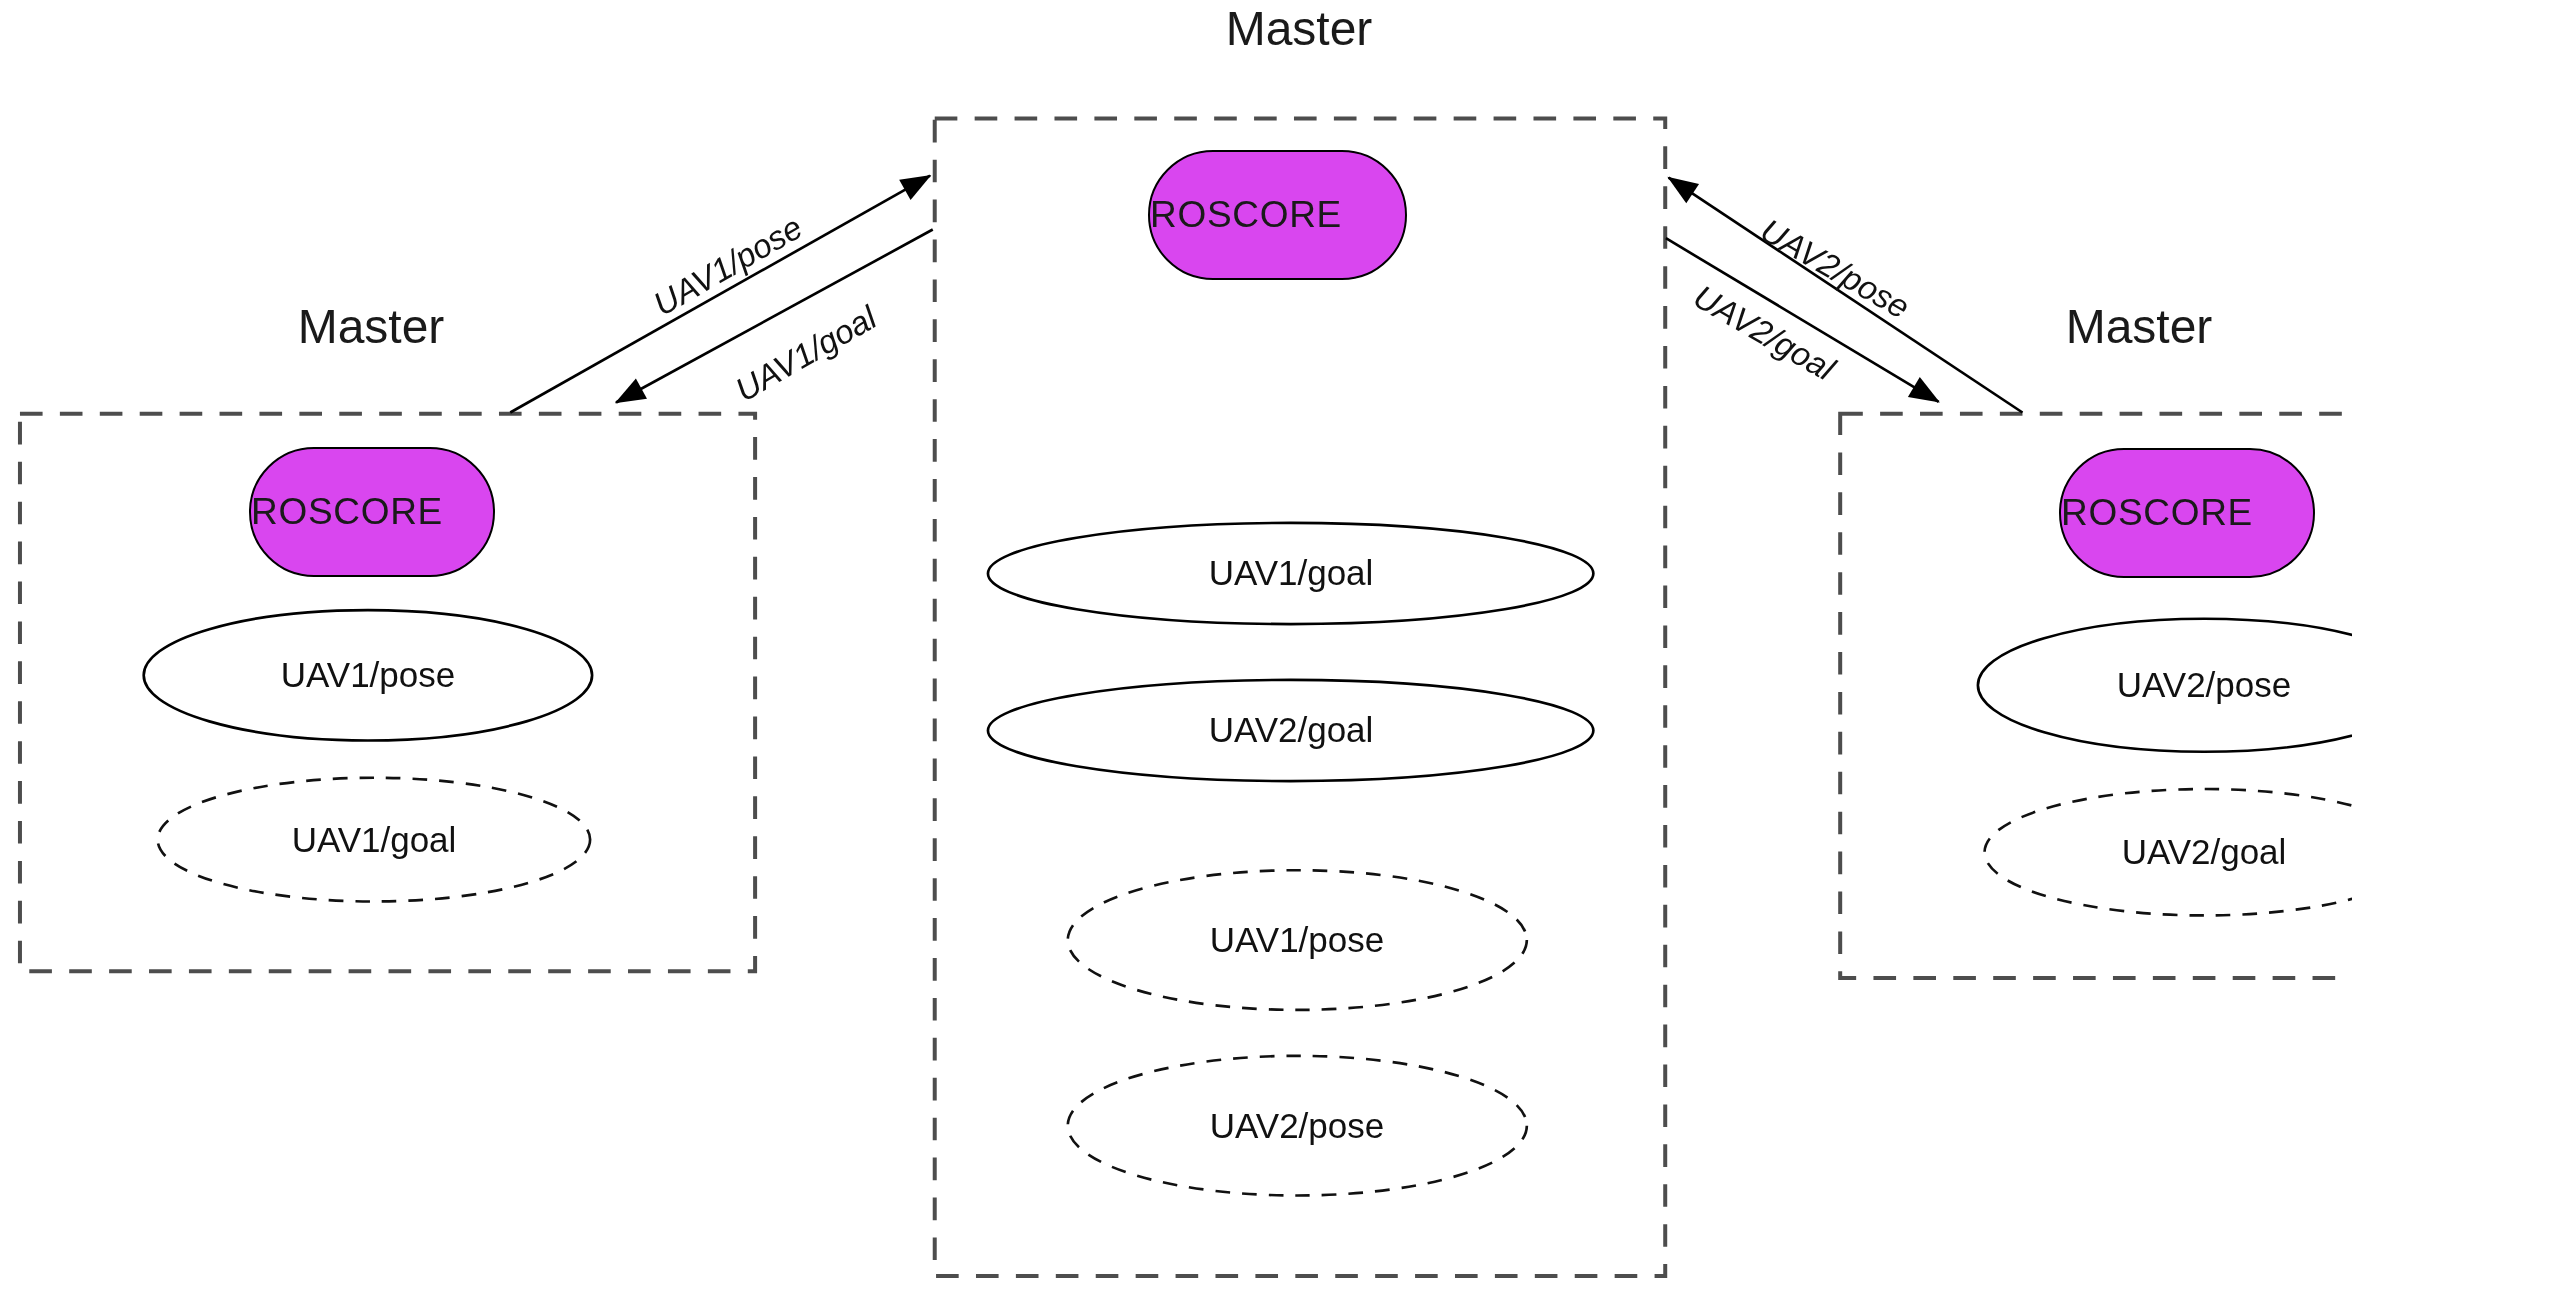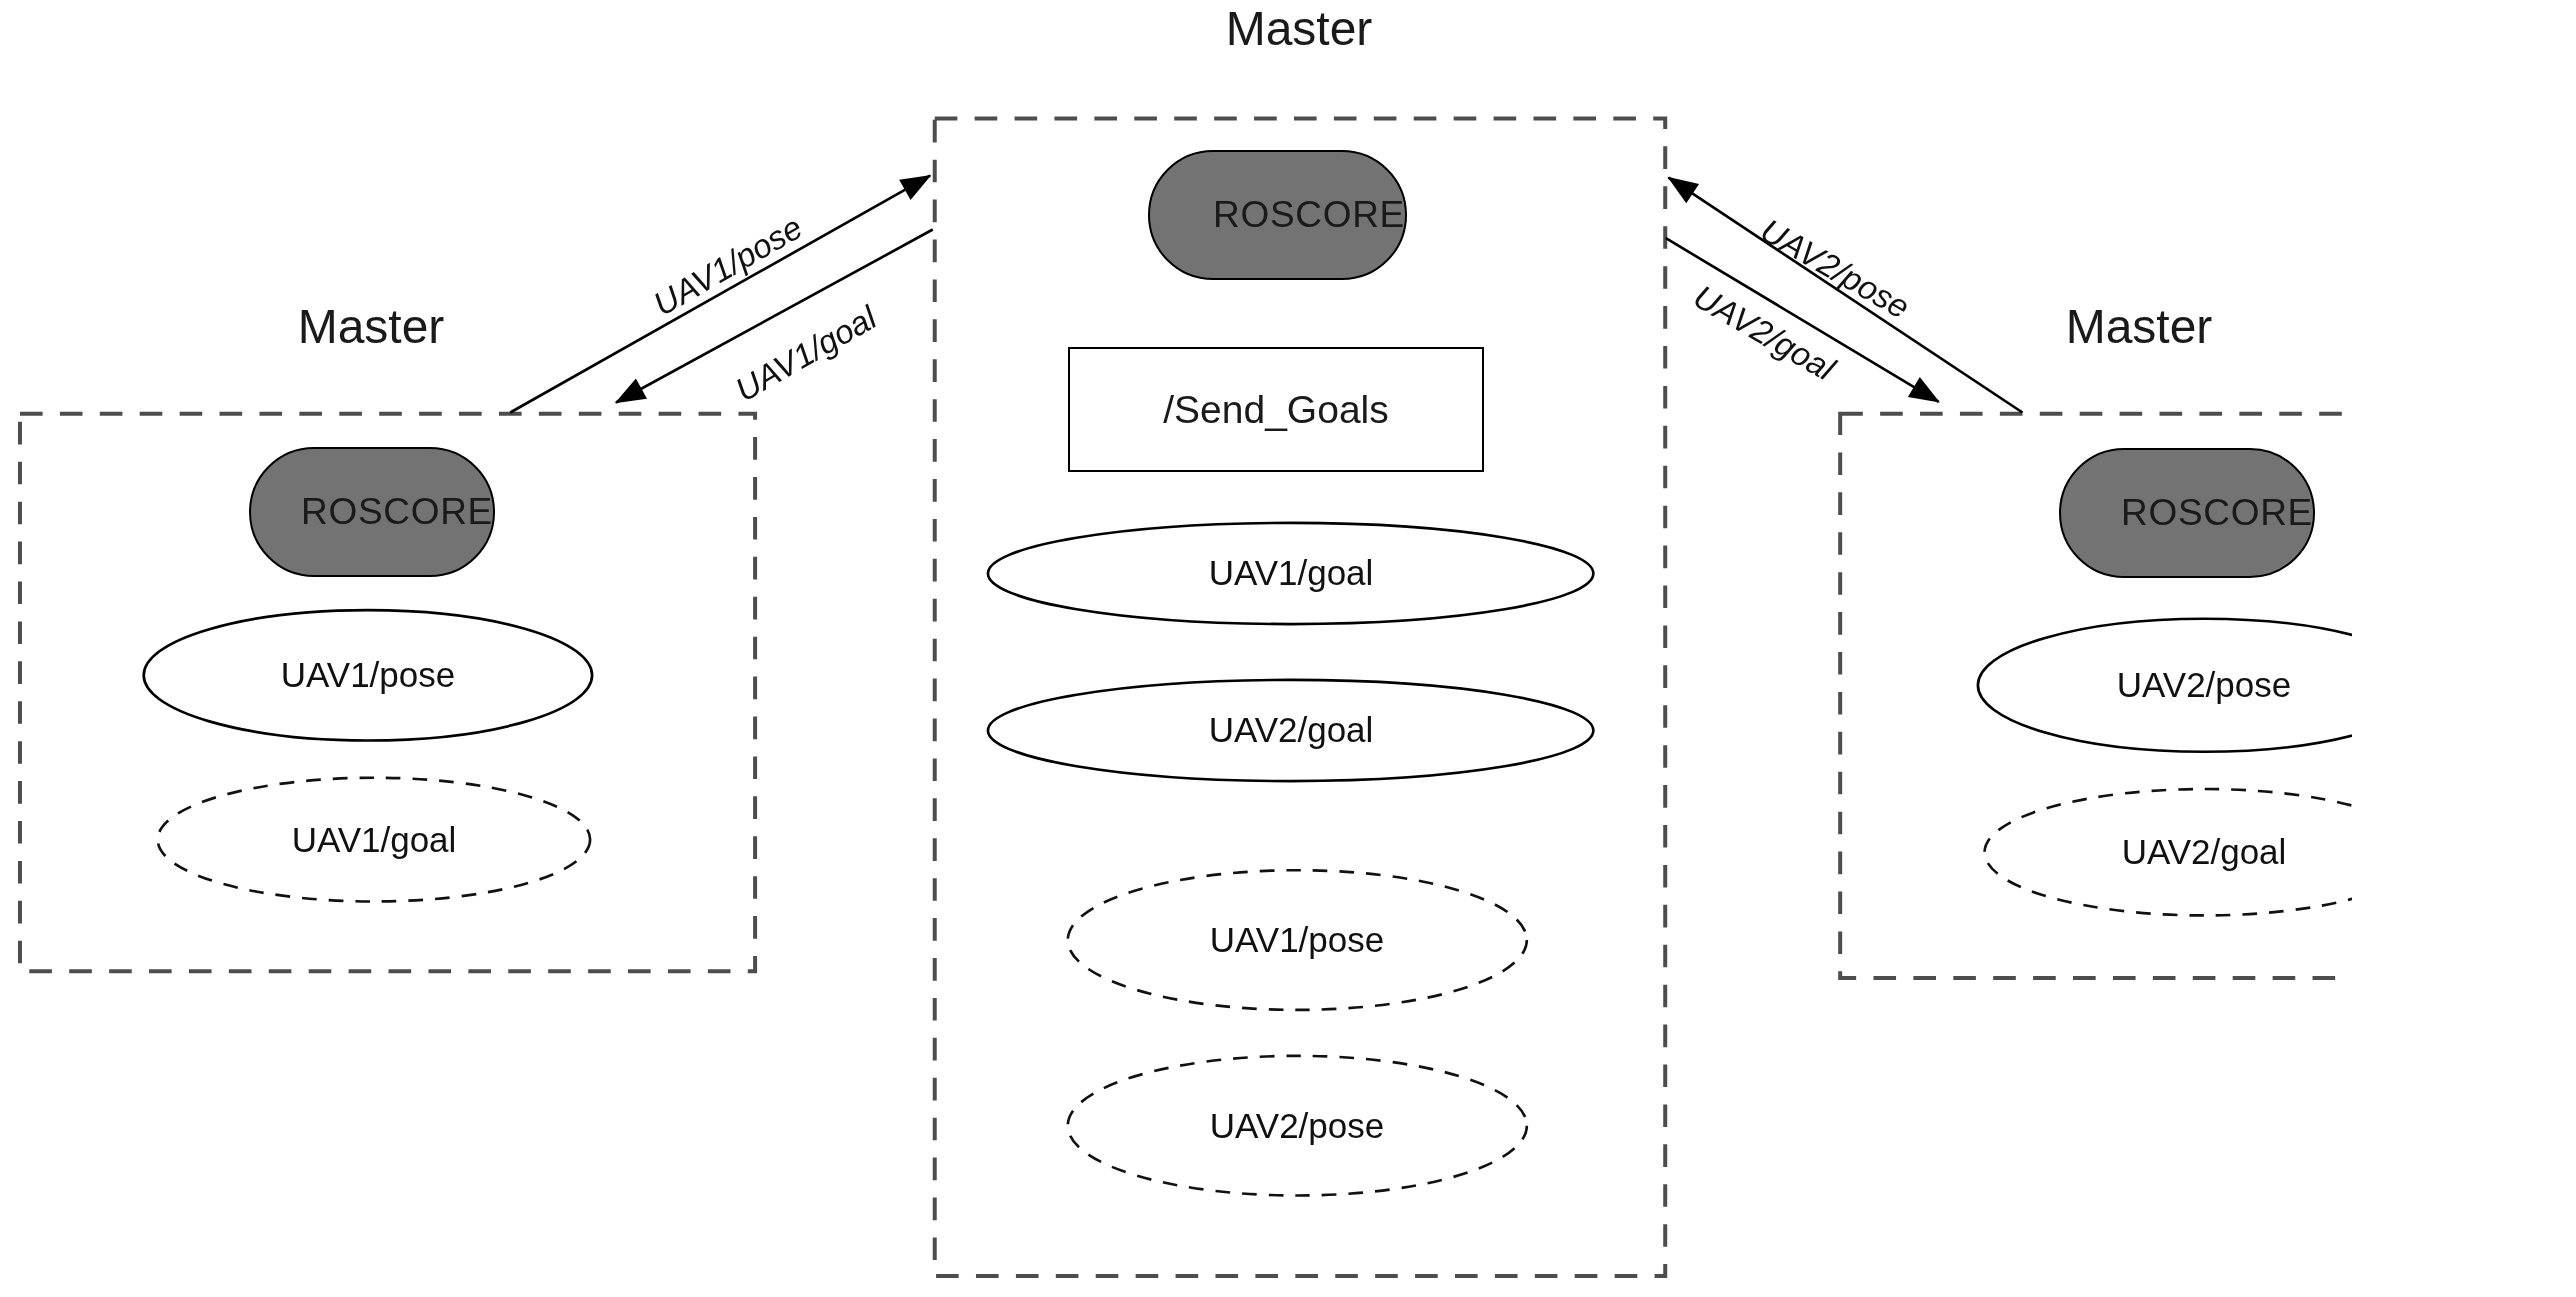--- a/index.html
+++ b/index.html
@@ -23,24 +23,24 @@
     font-size: 48px;
     line-height: 1;
     color: #1a1a1a;
     white-space: nowrap;
   }
   .stadium {
     position: absolute;
     box-sizing: border-box;
     border: 2.7px solid #000000;
     border-radius: 67px;
-    background: #737373;
+    background: #d946ef;
     display: flex;
     align-items: center;
-    justify-content: flex-end;
+    justify-content: flex-start;
     font-size: 37px;
     letter-spacing: 0.7px;
     white-space: nowrap;
   }
   .node-rect {
     position: absolute;
     box-sizing: border-box;
     border: 2.7px solid #000000;
     background: #ffffff;
     display: flex;
@@ -105,23 +105,20 @@
   <div class="stadium" style="left:249px; top:447px; width:246px; height:130px;">
     <span>ROSCORE</span>
   </div>
   <div class="stadium" style="left:1148px; top:150px; width:259px; height:130px;">
     <span>ROSCORE</span>
   </div>
   <div class="stadium" style="left:2059px; top:448px; width:256px; height:130px;">
     <span>ROSCORE</span>
   </div>
 
-  <div class="node-rect" style="left:1068px; top:347px; width:416px; height:125px;">
-    <span>/Send_Goals</span>
-  </div>
 
   <div class="topic-label" style="left:368px; top:675px;">UAV1/pose</div>
   <div class="topic-label" style="left:374px; top:840px;">UAV1/goal</div>
 
   <div class="topic-label" style="left:1291px; top:573px;">UAV1/goal</div>
   <div class="topic-label" style="left:1291px; top:730px;">UAV2/goal</div>
   <div class="topic-label" style="left:1297px; top:940px;">UAV1/pose</div>
   <div class="topic-label" style="left:1297px; top:1126px;">UAV2/pose</div>
 
   <div class="topic-label" style="left:2204px; top:685px;">UAV2/pose</div>

